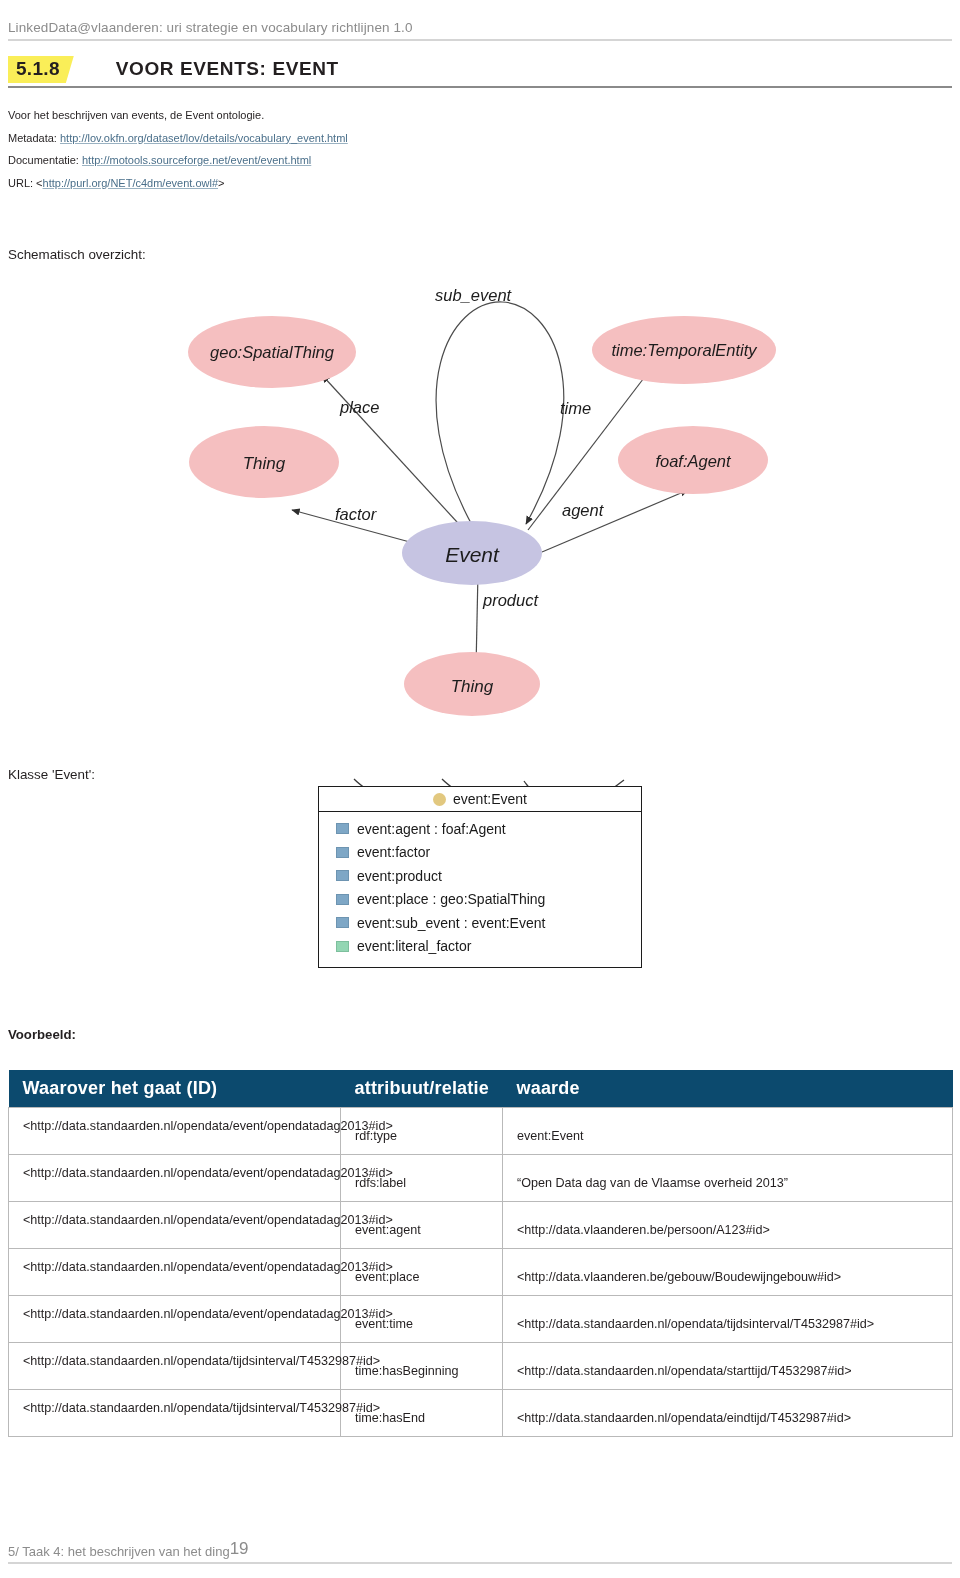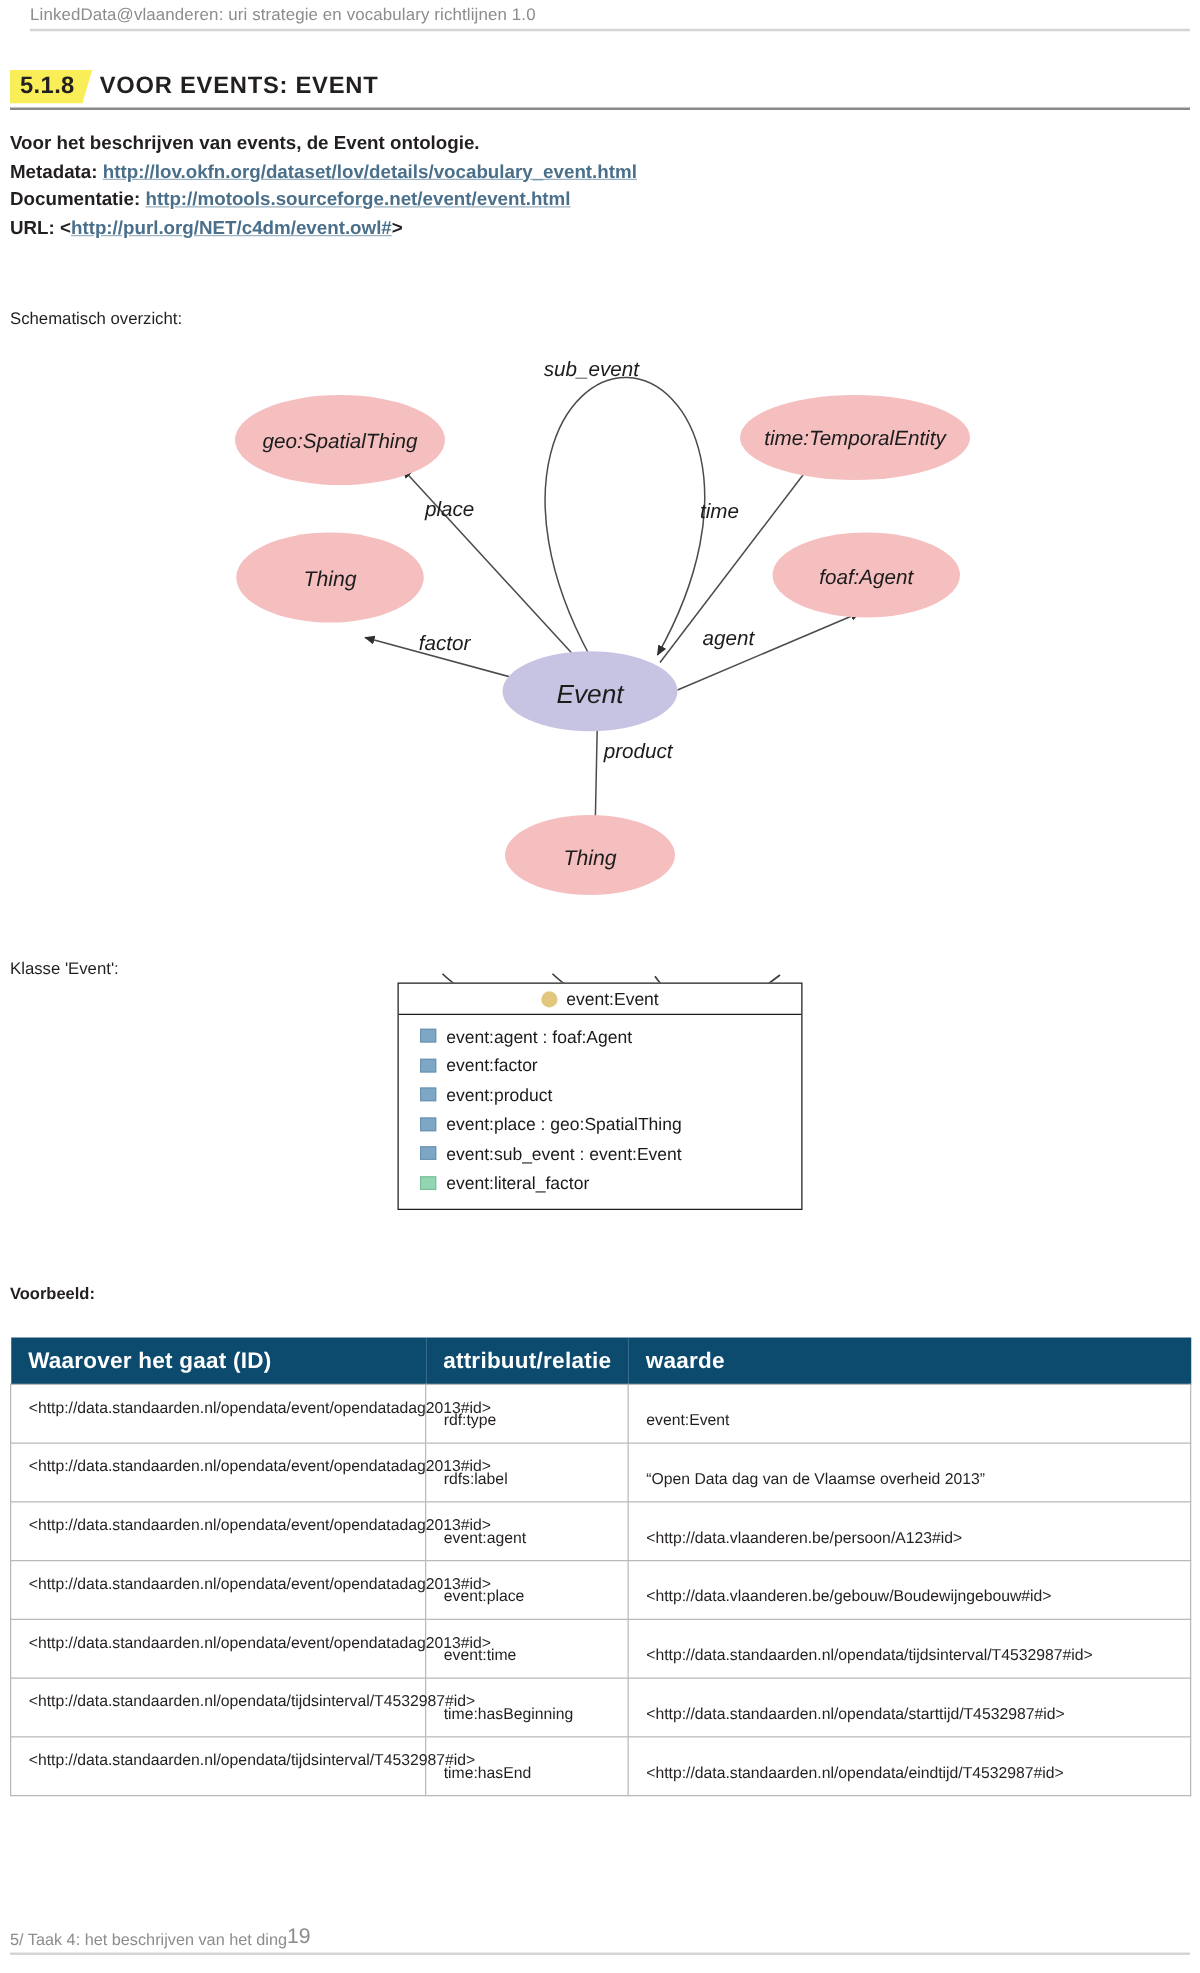--- a/index.html
+++ b/index.html
@@ -10,43 +10,44 @@
     background: #ffffff;
     font-family: "Liberation Sans", sans-serif;
     color: #231f20;
     position: relative;
     overflow: hidden;
   }
 
   
   .doc-header {
     position: absolute;
-    left: 0; top: 0;
+    left: 0; top: 16px;
     width: 960px;
-    padding: 4px 8px 0 24px;
+    padding: 4px 8px 0 8px;
   }
   .doc-header .title {
     font-size: 13.5px;
     color: #8c8c8c;
     letter-spacing: .1px;
     white-space: nowrap;
   }
   .doc-header .rule {
     margin-top: 4px;
     height: 2px;
     background: #d5d5d5;
   }
 
   
   .section-head {
     position: absolute;
     left: 8px; top: 56px;
     width: 944px;
     display: flex;
     align-items: center;
+    gap: 36px;
   }
   .sec-badge {
     position: relative;
     background: #faee58;
     font-size: 19px;
     font-weight: 700;
     letter-spacing: .3px;
     color: #231f20;
     padding: 3px 14px 3px 8px;
     line-height: 1.1;
@@ -65,24 +66,23 @@
     width: 944px;
     height: 2px;
     background: #8a8a8a;
   }
 
   
   .intro {
     position: absolute;
     left: 8px; top: 104px;
     width: 760px;
-    font-size: 15px;
+    font-size: 11px;
     line-height: 22.5px;
     color: #231f20;
-    font-weight: bold;
   }
   .intro .ln { white-space: nowrap; }
   .lnk {
     color: #4a6f8a;
     text-decoration: underline;
     text-decoration-color: #9ab2c2;
   }
 
   .schema-label {
     position: absolute;

